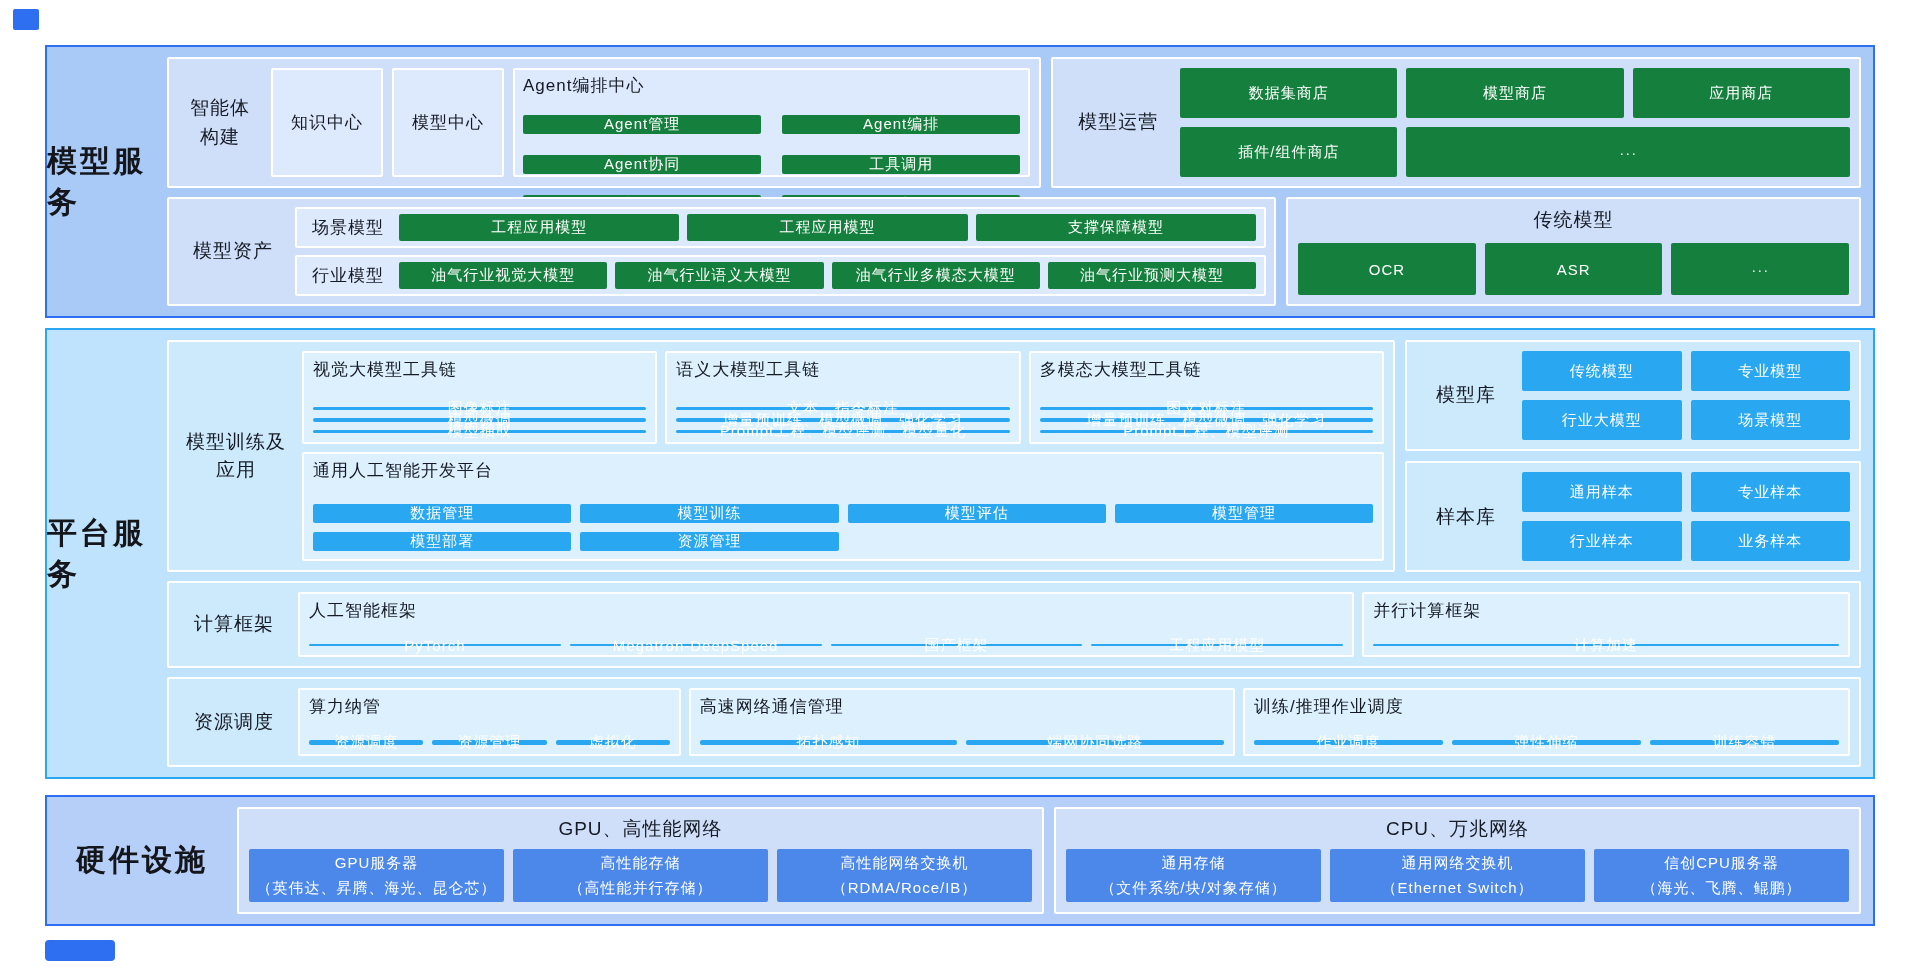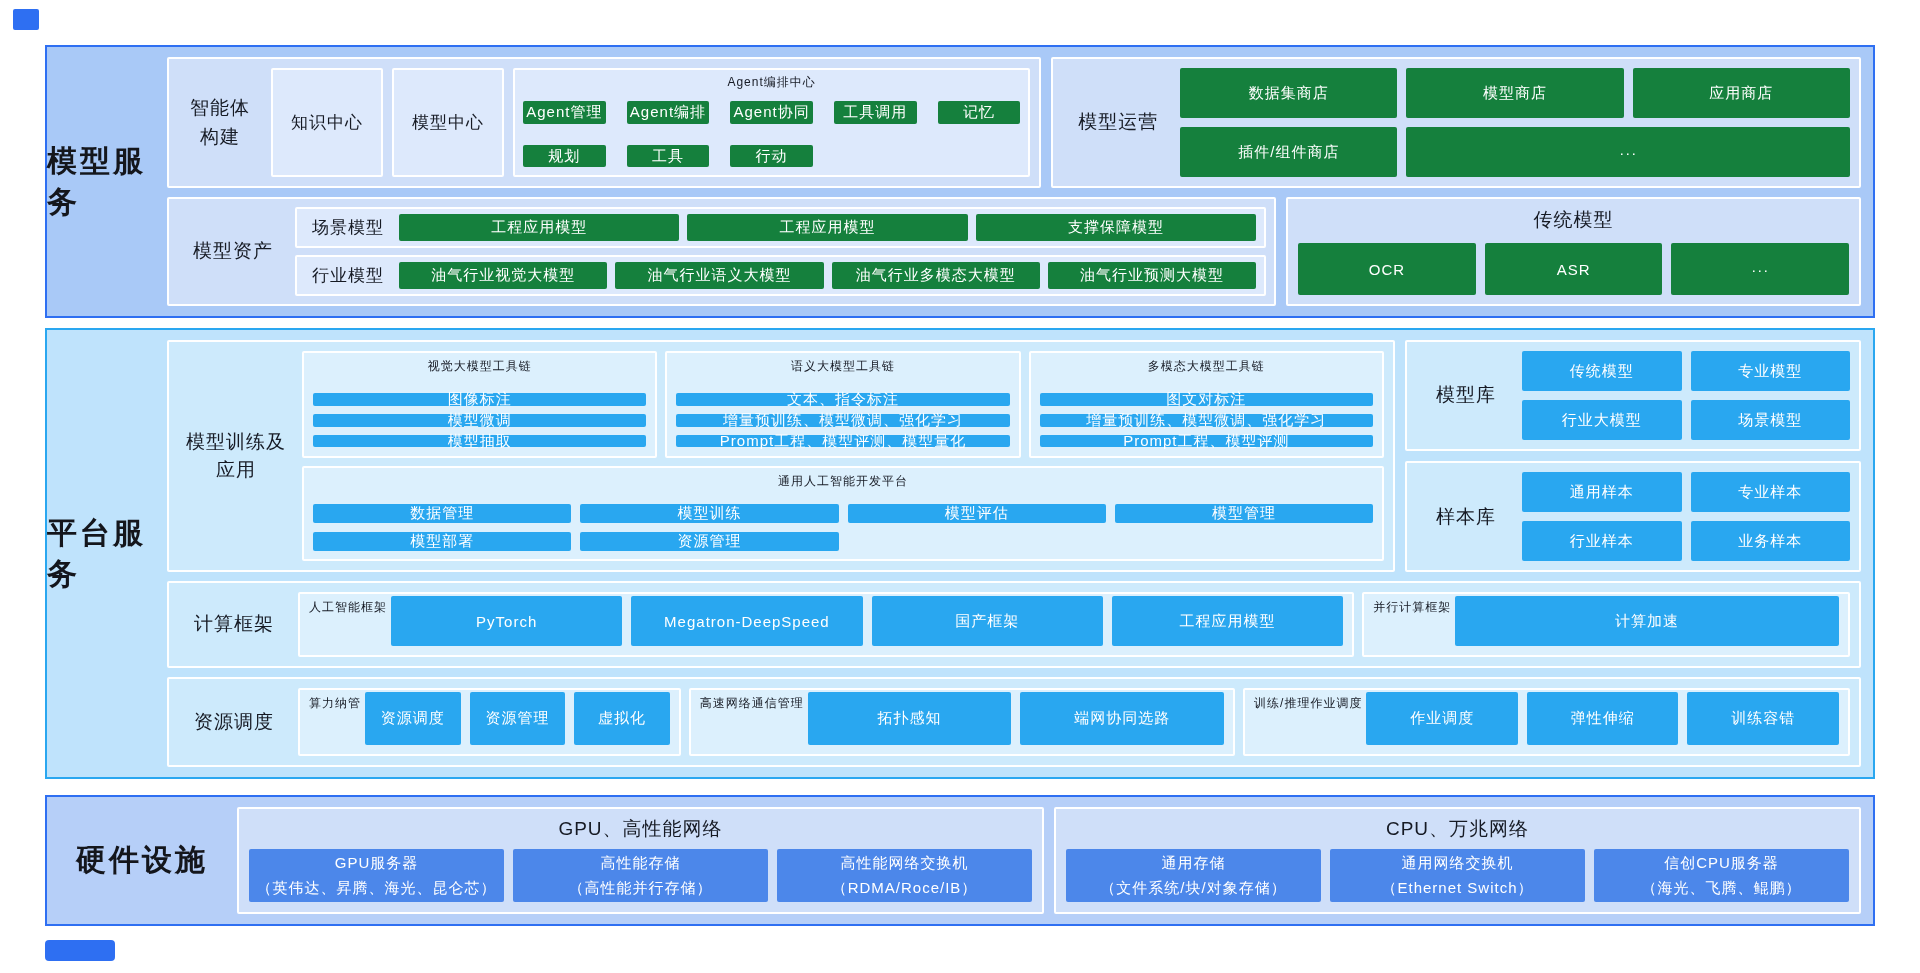--- a/index.html
+++ b/index.html
@@ -20,34 +20,34 @@
   .band-hardware .band-label{width:190px}
   .band-content{flex:1;display:flex;flex-direction:column;gap:9px;padding:10px 12px 10px 0;min-width:0}
   .row{display:flex;gap:10px;min-height:0}
   .panel{box-sizing:border-box;border:2px solid #fff;border-radius:2px;display:flex;min-width:0}
   .p1{background:#cfdff9}
   .p2{background:#cdeafc}
   .box1{background:#dde9fc;border:2px solid #fff;border-radius:2px;box-sizing:border-box}
   .box2{background:#dcf0fd;border:2px solid #fff;border-radius:2px;box-sizing:border-box}
   .plabel{flex:none;display:flex;align-items:center;justify-content:center;text-align:center;
     font-size:19px;line-height:1.5;letter-spacing:1px;padding:0 10px}
-  .gtitle{flex:none;text-align:center;font-size:12px;letter-spacing:1px;padding:3px 0 10px;white-space:nowrap}
+  .gtitle{flex:none;font-size:17px;letter-spacing:1px;padding:3px 0 18px;white-space:nowrap}
   .btn{display:flex;align-items:center;justify-content:center;color:#fff;font-size:15px;
     letter-spacing:1px;border-radius:2px;min-height:0;min-width:0;text-align:center;white-space:nowrap}
   .bi{background:#15803d}
   .ba{background:#29a7f0}
   .bc{background:#4c87ea}
   
   .row-a1{flex:133}
   .panel-agent{flex:873;padding:9px;gap:9px;align-items:stretch}
   .wnarrow{width:76px;padding:0 4px}
   .center-box{width:112px;flex:none;display:flex;align-items:center;justify-content:center;
     font-size:17px;letter-spacing:1px}
   .agent-group{flex:1;display:flex;flex-direction:column;padding:1px 8px 8px}
-  .agent-grid{flex:1;display:grid;grid-template-columns:repeat(5,1fr);grid-template-rows:1fr 1fr;gap:21px}
+  .agent-grid{flex:1;display:grid;grid-template-columns:repeat(2,1fr);grid-template-rows:1fr 1fr;gap:21px}
   .panel-op{flex:807;padding:9px;gap:6px}
   .wlab{width:92px}
   .op-grid{flex:1;display:grid;grid-template-columns:repeat(3,1fr);grid-template-rows:1fr 1fr;gap:9px}
   .span2{grid-column:span 2}
   .row-b1{flex:110}
   .panel-assets{flex:1117;padding:8px;gap:6px}
   .assets-col{flex:1;display:flex;flex-direction:column;gap:7px;min-width:0}
   .asset-row{flex:1;display:flex;align-items:stretch;gap:8px;padding:5px 8px;min-width:0}
   .asset-sublabel{width:86px;flex:none;display:flex;align-items:center;justify-content:center;
     font-size:17px;letter-spacing:1px}
@@ -63,21 +63,21 @@
   .toolchains{flex:168;display:flex;gap:8px;min-height:0}
   .toolchain{flex:1;display:flex;flex-direction:column;padding:2px 9px 9px;gap:8px;min-width:0}
   .platform-group{flex:62;display:flex;flex-direction:column;padding:2px 9px 8px;gap:4px}
   .platform-btns{flex:1;display:grid;grid-template-columns:repeat(4,1fr);gap:9px}
   .repos-col{flex:462;display:flex;flex-direction:column;gap:10px}
   .panel-repo{flex:1;padding:9px;gap:6px}
   .wrepo{width:80px}
   .repo-grid{flex:1;display:grid;grid-template-columns:1fr 1fr;grid-template-rows:1fr 1fr;gap:9px}
   .row-b2{flex:88}
   .panel-wide{flex:1;padding:9px;gap:8px}
-  .fw-group{display:flex;padding:2px 9px 9px;gap:4px}
+  .fw-group{display:flex;flex-direction:column;padding:2px 9px 9px;gap:4px}
   .g-aifw{flex:1010}
   .g-par{flex:455}
   .row-c2{flex:92}
   .g-s1{flex:375}
   .g-s2{flex:545}
   .g-s3{flex:608}
   
   .hw-content{flex:1;display:flex;gap:10px;padding:10px 12px 10px 0;min-width:0}
   .panel-hw{flex:1;flex-direction:column;padding:2px 10px 10px;gap:3px}
   .hw-title{font-size:19px;text-align:center;padding:5px 0 4px;letter-spacing:1px}

